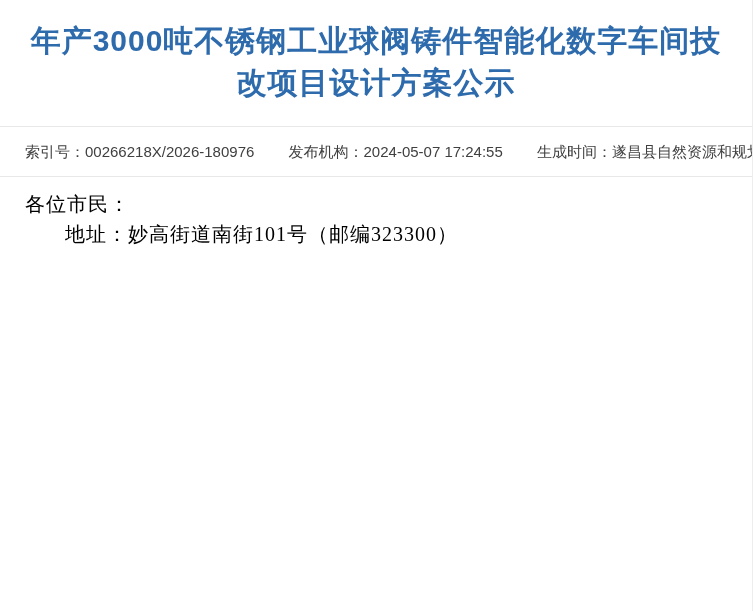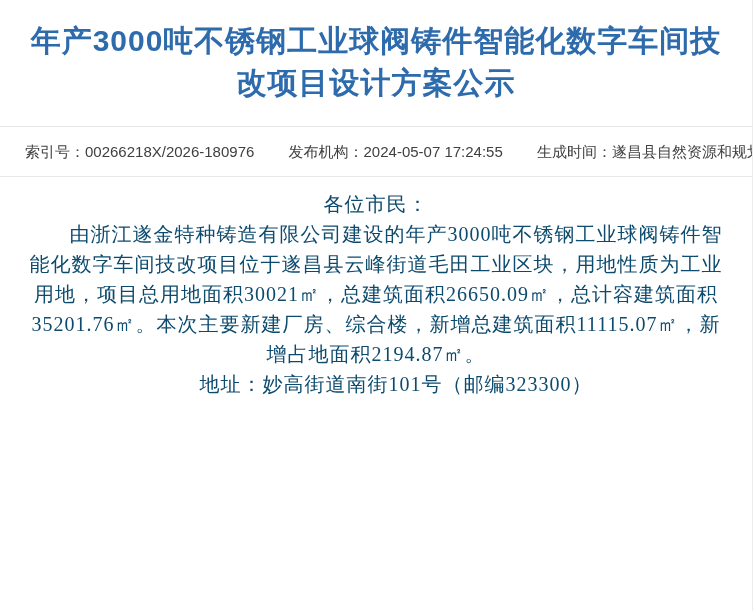--- a/index.html
+++ b/index.html
@@ -32,22 +32,21 @@
     white-space: nowrap;
   }
   .meta-item { margin-right: 30px; }
   .meta-item:last-child { margin-right: 0; }
   .content {
     padding: 12px 25px 0 25px;
     font-family: "Liberation Serif", serif;
     font-size: 20px;
     line-height: 30px;
     letter-spacing: 1px;
-    color: #0c4a6e;
-    text-align: center;
+    color: #000000;
   }
   .content p { margin: 0; }
   .indent { text-indent: 2em; }
 </style>
 </head>
 <body>
 
 <div class="page">
 
   <h1 class="title">
@@ -56,18 +55,17 @@
   </h1>
 
   <div class="meta-bar">
     <span class="meta-item"><span>索引号：</span><span>00266218X/2026-180976</span></span>
     <span class="meta-item"><span>发布机构：</span><span>2024-05-07 17:24:55</span></span>
     <span class="meta-item"><span>生成时间：</span><span>遂昌县自然资源和规划局</span></span>
   </div>
 
   <div class="content">
     <p>各位市民：</p>
-    <p class="indent">由浙江遂金特种铸造有限公司建设的年产3000吨不锈钢工业球阀铸件智能化数字车间技改项目位于遂昌县云峰街道毛田工业区块，用地性质为工业用地，项目总用地面积30021㎡，总建筑面积26650.09㎡，总计容建筑面积35201.76㎡。本次主要新建厂房、综合楼，新增总建筑面积11115.07㎡，新增占地面积2194.87㎡。</p>
     <p class="indent"><span>地址：</span><span>妙高街道南街101号（邮编323300）</span></p>
     <p class="indent"></p>
   </div>
 
 </div>
 
 </body></html>

